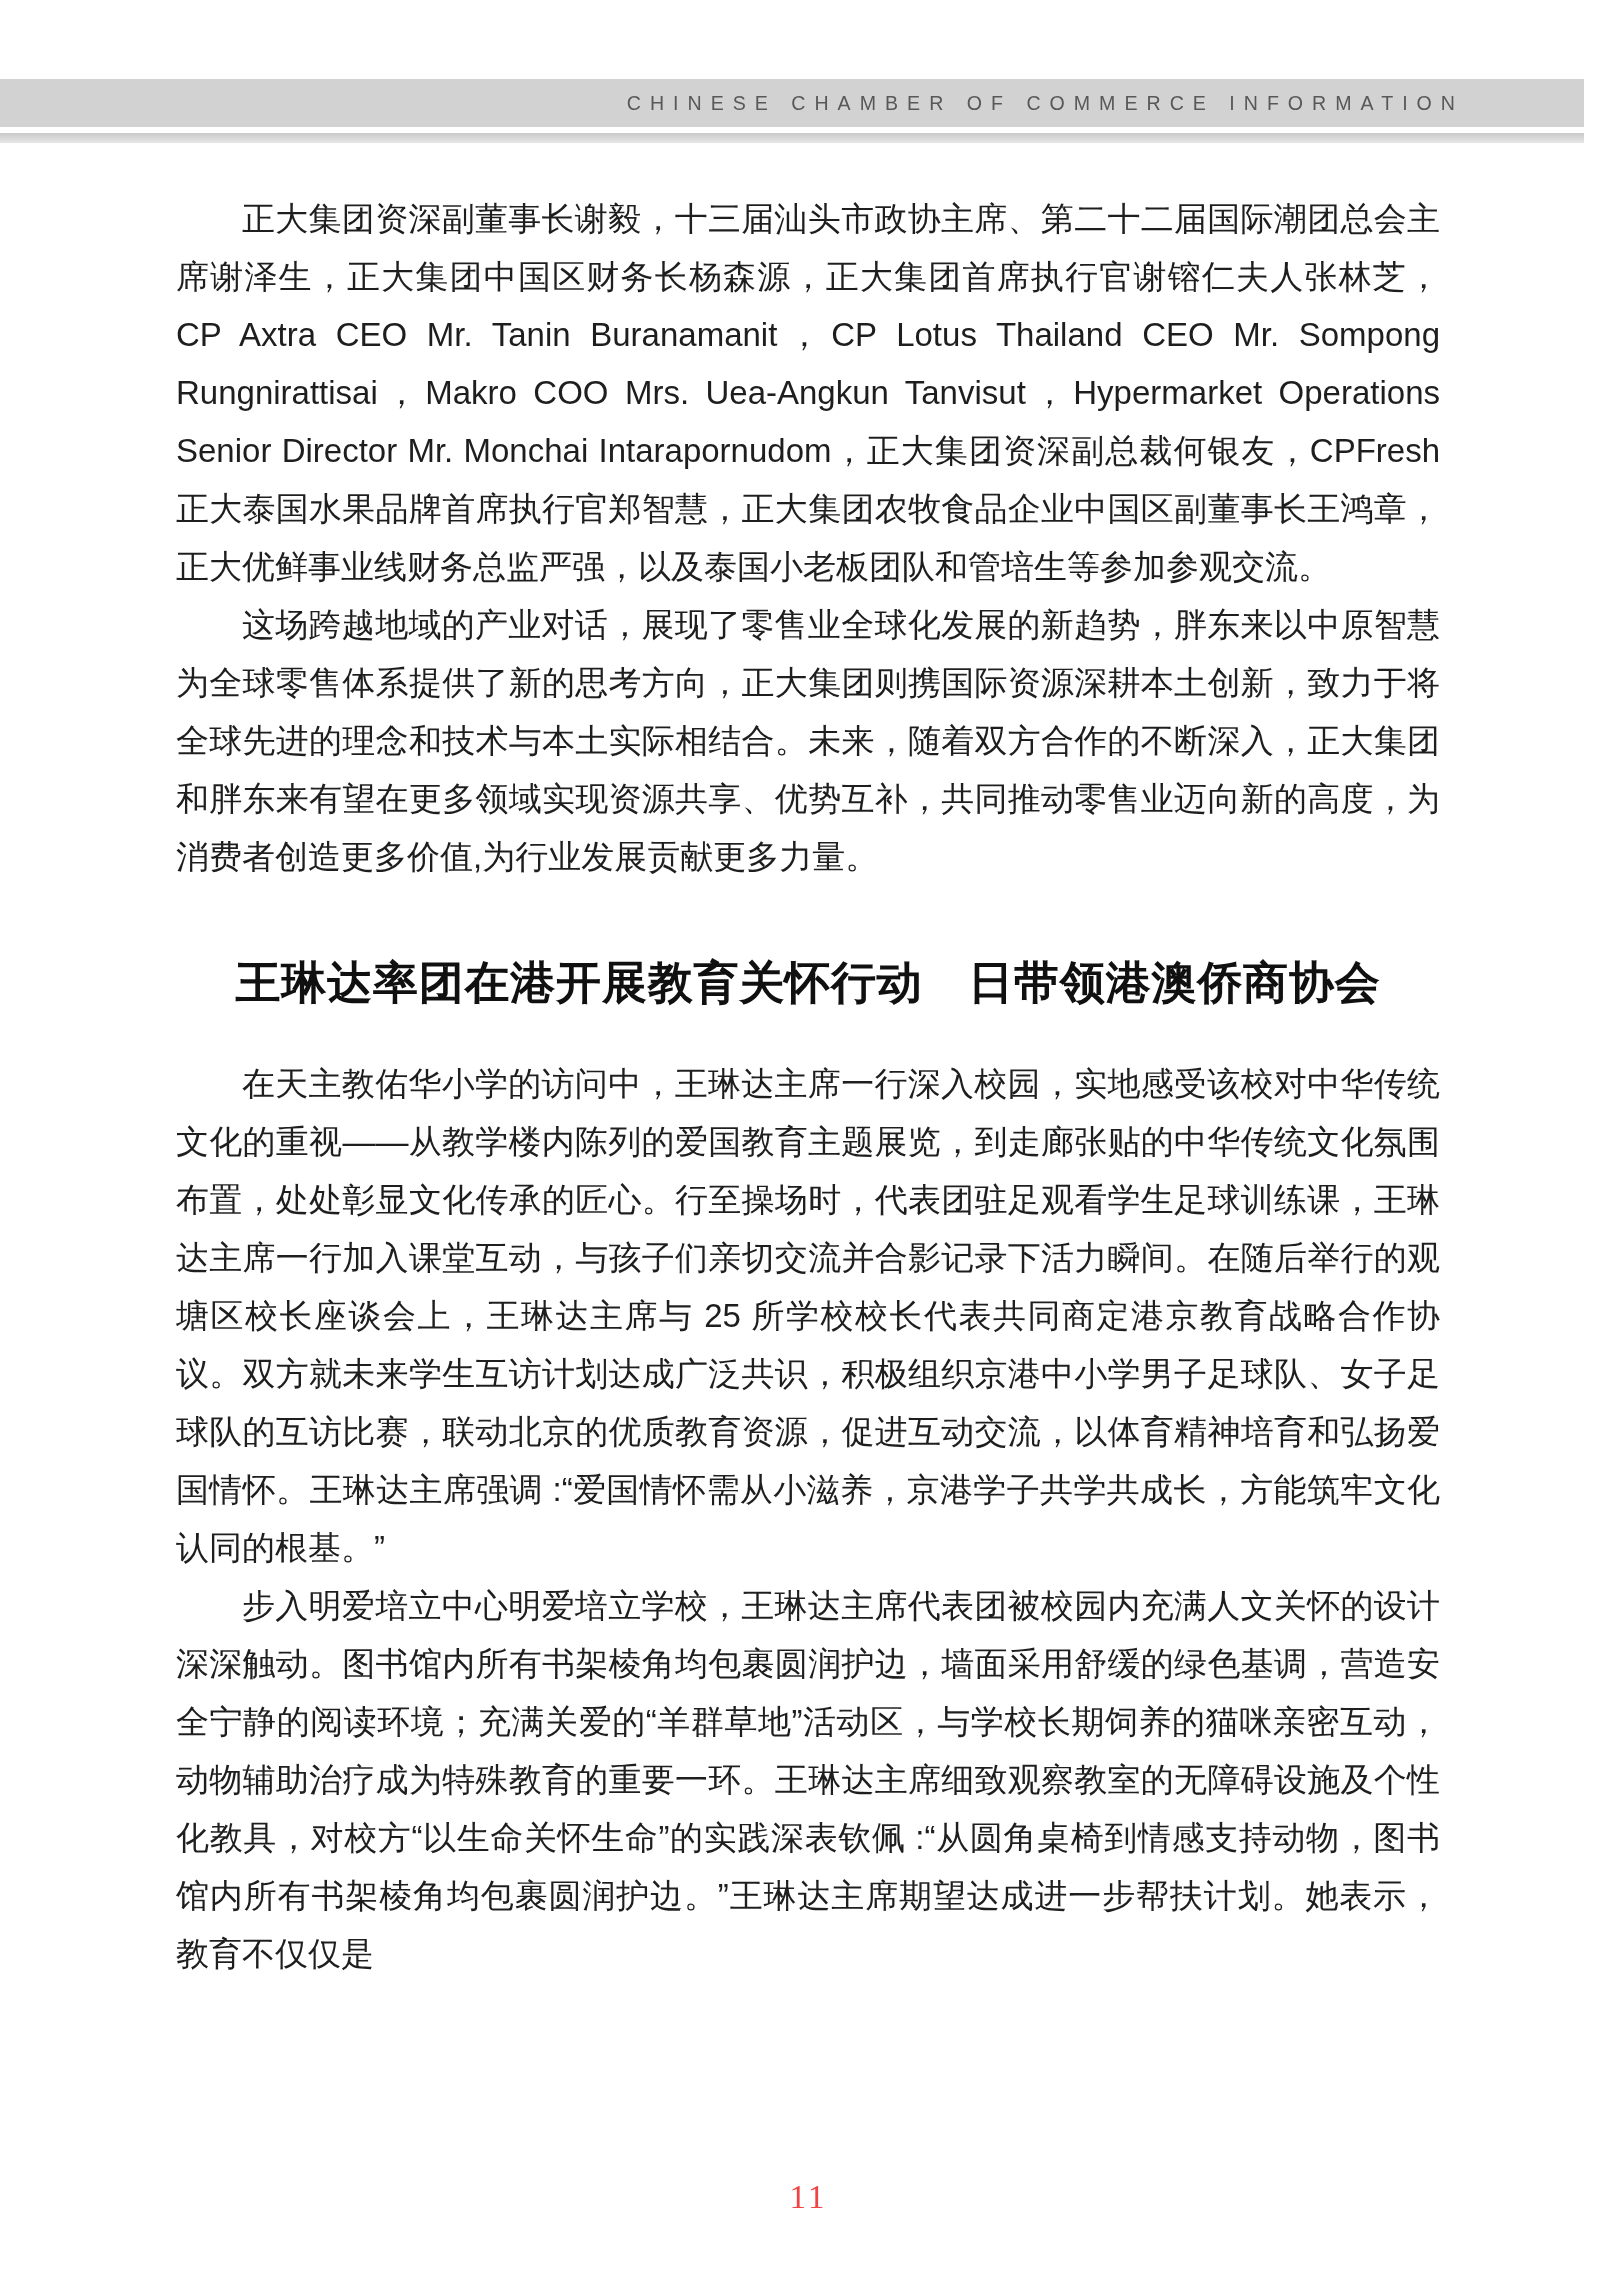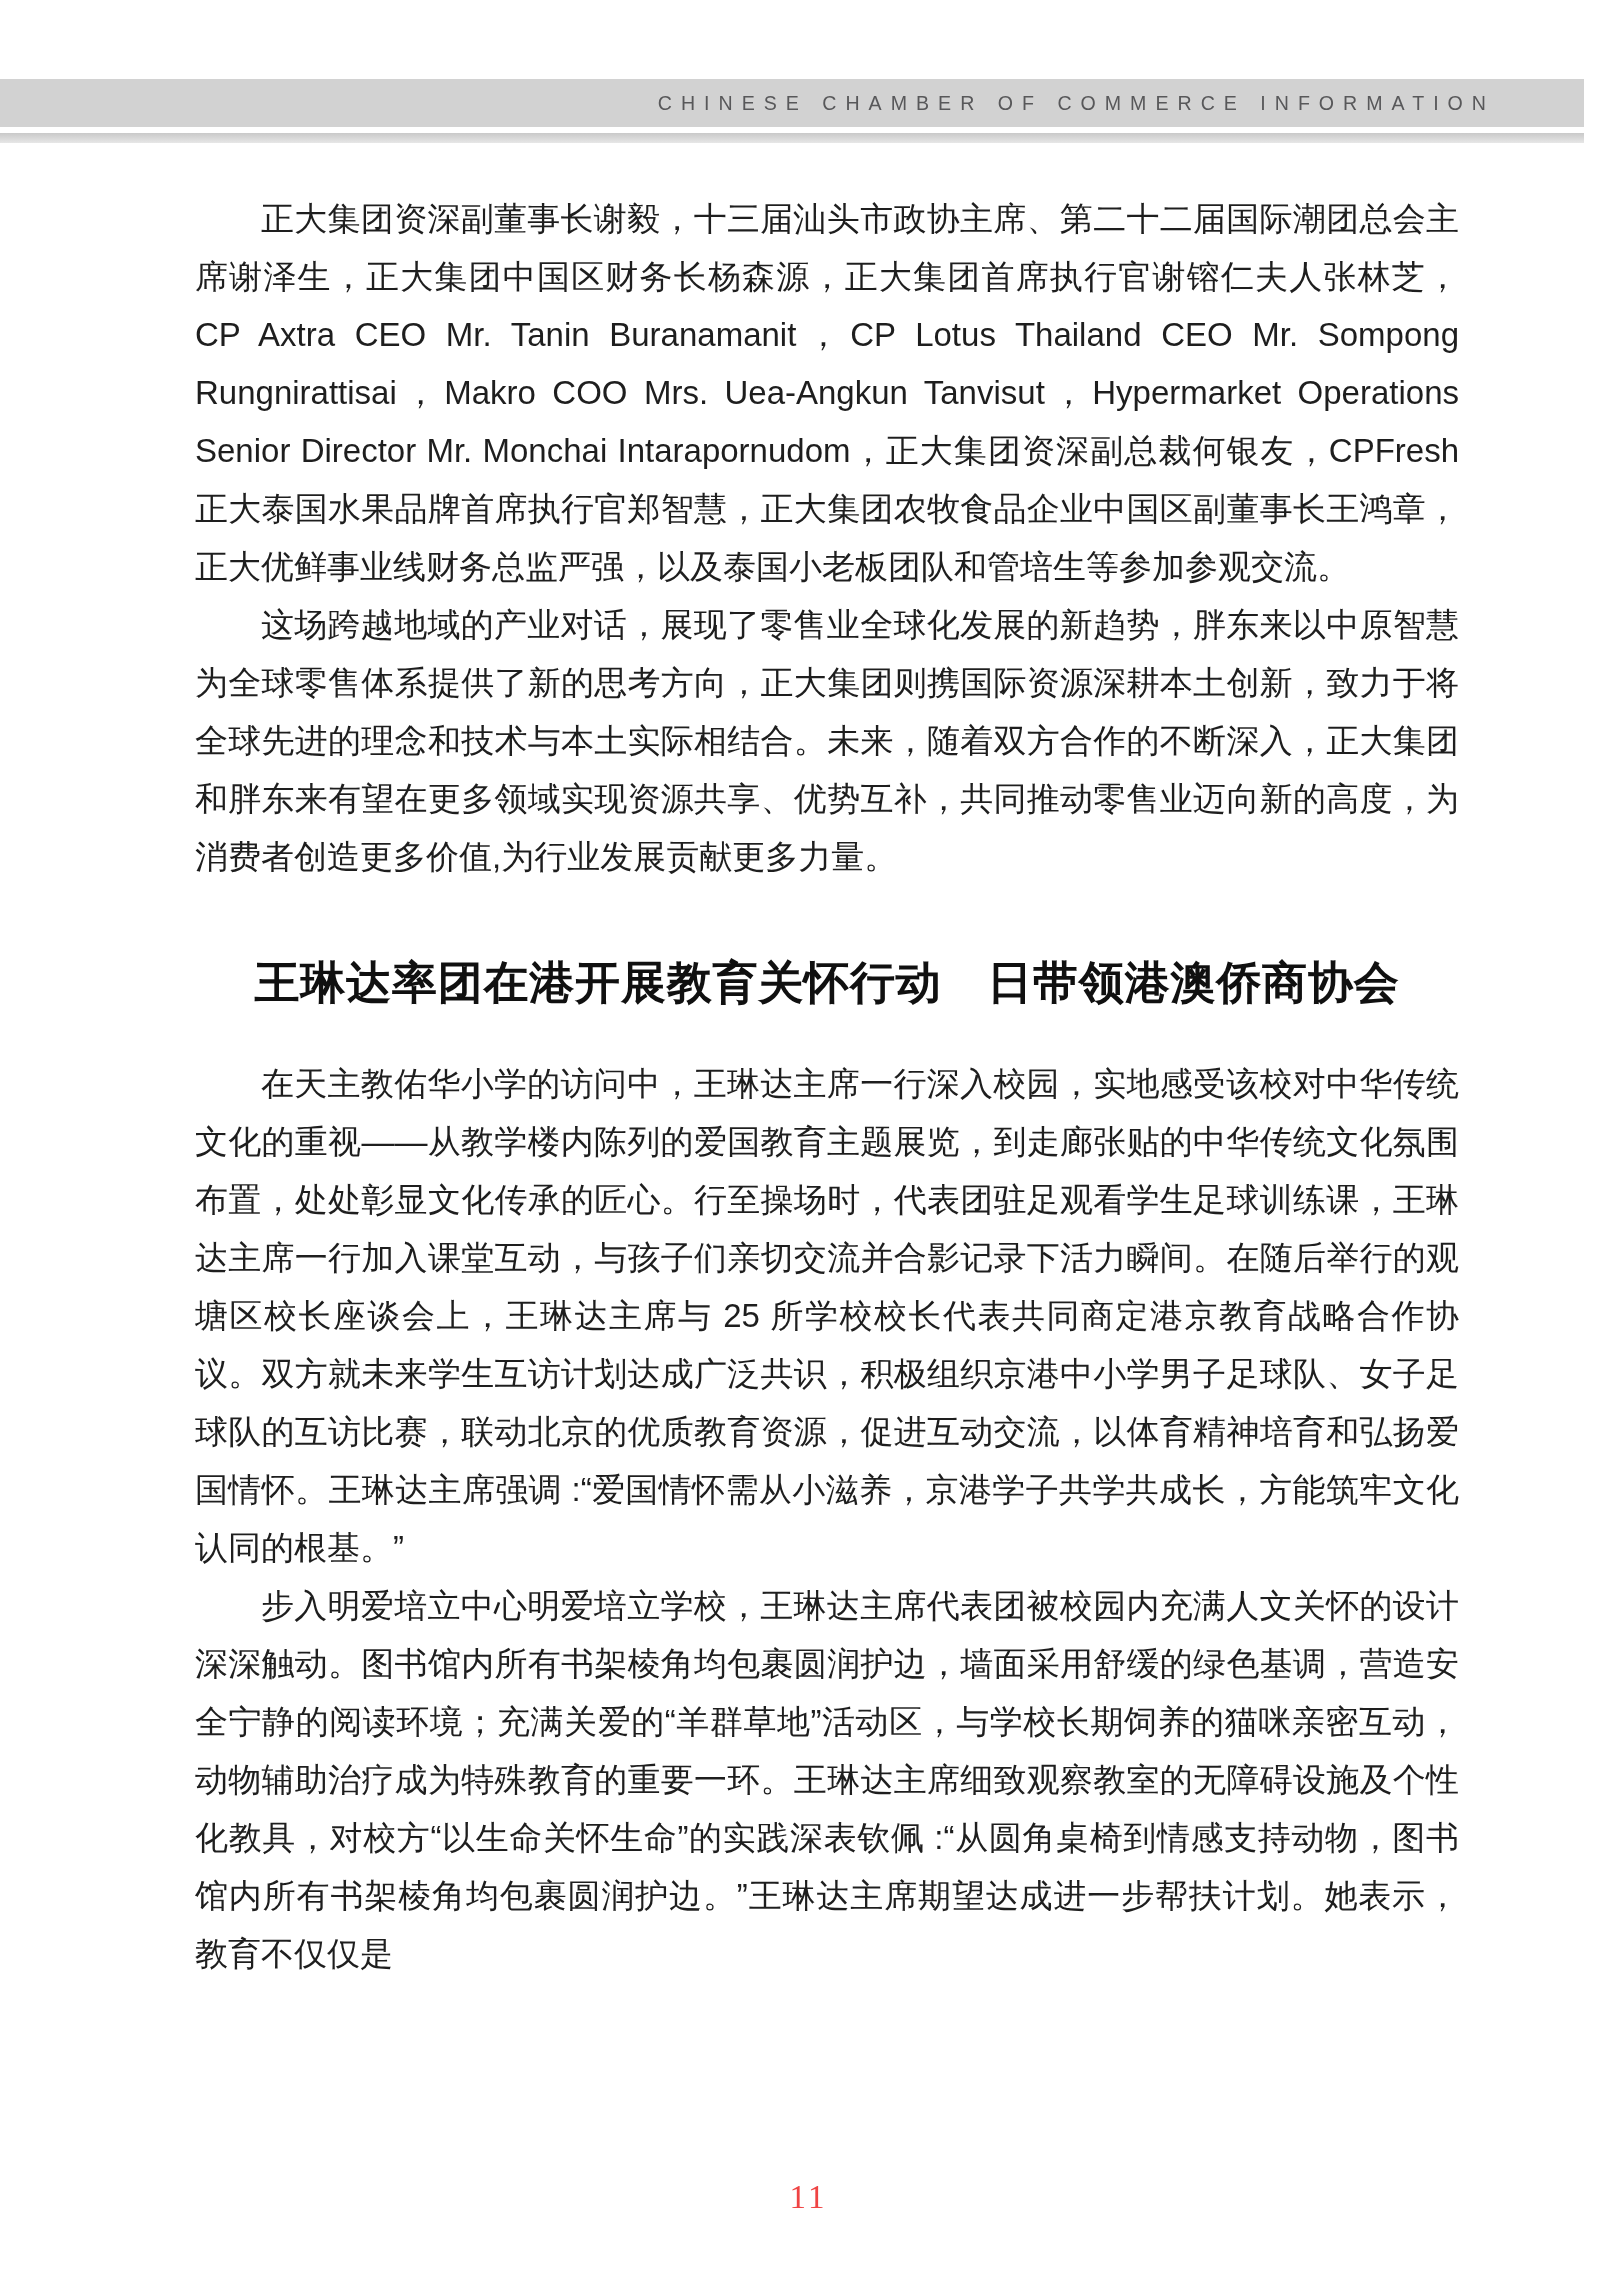--- a/index.html
+++ b/index.html
@@ -15,36 +15,36 @@
     width:1617px;height:2284px;
     background:#ffffff;
     overflow:hidden;
     font-family:"Liberation Sans","DejaVu Sans",sans-serif;
   }
   .header-bar{
     position:absolute;top:79px;left:0;
     width:1584px;height:48px;
     background:var(--header-bar-color,#d2d2d2);
     display:flex;align-items:center;justify-content:flex-end;
-    padding-right:89px;box-sizing:border-box;
+    padding-right:120px;box-sizing:border-box;
   }
   .header-title{
     font-size:19.6px;
     font-weight:400;
     letter-spacing:9px;
     color:var(--header-text-color,#58585a);
     white-space:nowrap;
   }
   .header-strip{
     position:absolute;top:133px;left:0;
     width:1584px;height:9.8px;
     background:linear-gradient(180deg,#c9c9c9 0%,var(--header-strip-color,#d6d6d6) 45%,#e7e7e7 100%);
   }
   .content{
-    position:absolute;left:195px;top:190px;width:1264px;
+    position:absolute;left:176px;top:190px;width:1264px;
     color:var(--body-text-color,#1e1e1e);
     font-size:33px;line-height:58px;
     text-align:justify;
   }
   .para{margin:0;text-indent:2em;}
   .src{float:right;text-indent:0;}
   .heading{
     margin:65px 0 41px 0;
     font-size:45px;line-height:63px;
     font-weight:700;

